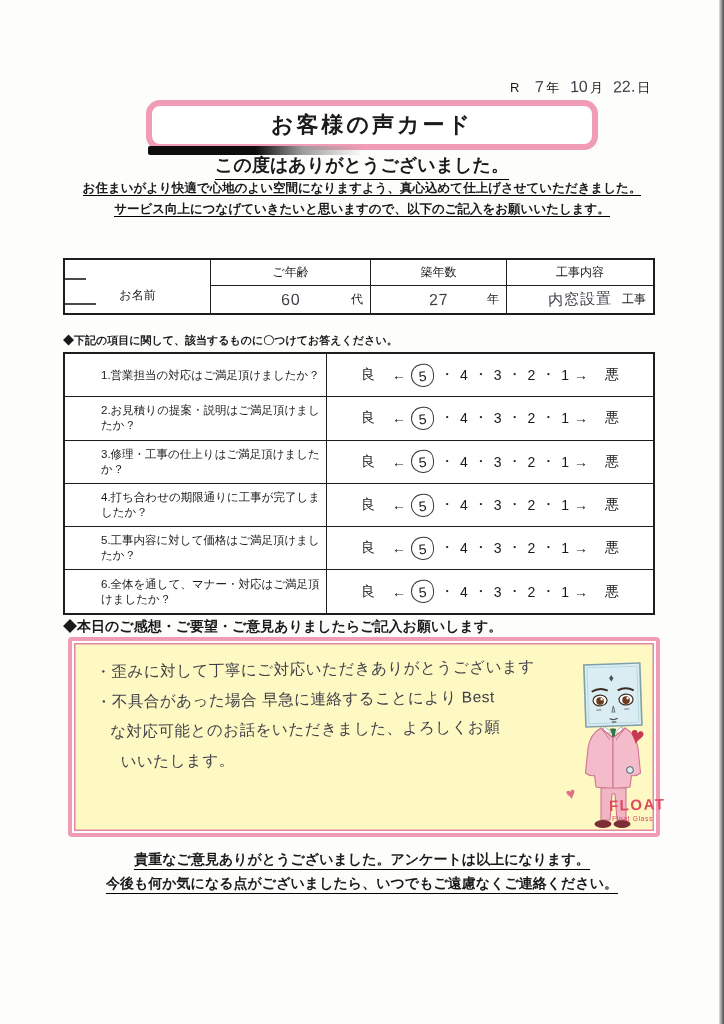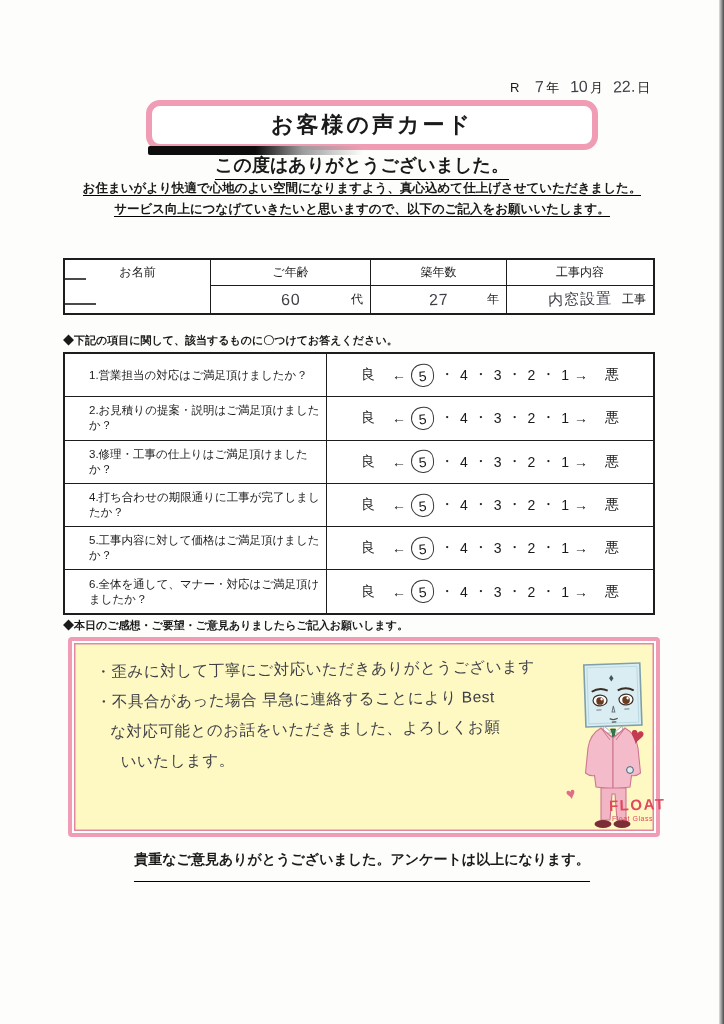--- a/index.html
+++ b/index.html
@@ -34,66 +34,66 @@
   .intro-line{width:fit-content; margin:0 auto 6px auto; font-size:12.5px; font-weight:bold;
     border-bottom:1.5px solid #000; padding-bottom:0; line-height:14px;}
 
   
   .info-table{position:absolute; left:63px; top:258px; width:592px; height:57px; box-sizing:border-box;
     border:2px solid #1d1d1d; display:grid; grid-template-columns:145px 160px 136px 1fr; background:#fff;}
   .it-col{display:flex; flex-direction:column; border-left:1.5px solid #1d1d1d; position:relative;}
   .it-col.first{border-left:none;}
   .it-h{height:25px; display:flex; align-items:center; justify-content:center; font-size:12px;
     border-bottom:1.5px solid #1d1d1d;}
-  .it-col.first .it-h{border-bottom:none;}
+  .it-col.first .it-h{border-bottom:none;margin-top:23px;}
   .it-v{flex:1; position:relative; display:flex; align-items:center; justify-content:center;}
   .it-v .val{font-size:16px; transform:rotate(-2deg); letter-spacing:1px;}
   .it-v .unit{position:absolute; right:7px; bottom:5px; font-size:12px; color:#1a1a1a;}
   .stub{position:absolute; left:0; height:1.6px; background:#4a4a4a;}
   .stub1{top:18px; width:21px;}
   .stub2{top:43px; width:31px;}
 
   
   .survey-heading{position:absolute; left:63px; top:333px; font-size:11px; font-weight:bold;}
   .survey-table{position:absolute; left:63px; top:352px; width:592px; box-sizing:border-box;
     border:2px solid #1d1d1d; background:#fff;}
   .survey-row{display:grid; grid-template-columns:262px 1fr; height:42.3px; border-top:1.5px solid #1d1d1d;}
   .survey-row:first-child{border-top:none;}
-  .q-cell{border-right:1.5px solid #1d1d1d; display:flex; align-items:center; padding-left:24px; font-size:11.5px;}
+  .q-cell{border-right:1.5px solid #1d1d1d; display:flex; align-items:center; padding-left:24px; font-size:11.5px;margin-left:12px;}
   .r-cell{display:flex; align-items:center; justify-content:center; font-size:14px; gap:5px;}
   .r-good{margin-right:12px;} .r-bad{margin-left:12px;}
   .r-arrow{font-size:14px;}
   .r-dot{margin:0 1px;}
   .r-num{display:inline-flex; align-items:center; justify-content:center;}
   .r-num.circled{width:21px; height:21px; border:1.6px solid #3a3a3a; border-radius:55% 45% 50% 58%;
     transform:rotate(-6deg);}
 
   
-  .comments-heading{position:absolute; left:63px; top:618px; font-size:11px; font-weight:bold;}
+  .comments-heading{position:absolute; left:63px; top:618px; font-size:14px; font-weight:bold;}
   .comment-box{position:absolute; left:68px; top:637px; width:592px; height:200px; box-sizing:border-box;
     border:4px solid #ef9cb4; border-radius:4px; background:#fef9c3;
     box-shadow: inset 0 0 0 2px #fff, inset 0 0 0 3.5px #e387a0;}
   .comment-text{position:absolute; left:24px; top:13px; width:486px; font-size:15.5px; line-height:30px;
     color:#3f3f48; transform:rotate(-0.7deg); letter-spacing:0.5px;}
   .hw-line:nth-child(3){margin-left:14px;}
   .hw-line:nth-child(4){margin-left:24px;}
 
   
   .mascot{position:absolute; left:570px; top:654px; width:88px; height:178px;}
   .heart{position:absolute; line-height:1;}
   .heart-1{left:630px; top:724px; font-size:24px; color:#c43a50; transform:rotate(12deg);}
   .heart-2{left:566px; top:786px; font-size:16px; color:#df6e86; transform:rotate(-12deg);}
   .brand{position:absolute; left:609px; top:796px; font-size:15px; font-weight:bold; letter-spacing:1.5px;
     color:#e0485f; transform:rotate(-2deg);}
   .brand-sub{position:absolute; left:612px; top:815px; font-size:7px; color:#e0485f; letter-spacing:0.5px;}
 
   
   .footer{top:851px;}
   .footer-line{width:fit-content; margin:0 auto 5px auto; font-size:14px; font-weight:bold;
-    border-bottom:1.6px solid #000; padding-bottom:14px; line-height:16px;}
+    border-bottom:1.6px solid #000; padding-bottom:2px; line-height:16px;}
 </style>
 </head>
 <body>
 
 <div class="page">
 
   <div class="date-line">
     <span class="lbl">R</span>
     <span class="hw hwv g1">7</span>
     <span class="lbl">年</span>
@@ -298,16 +298,17 @@
       <ellipse cx="52" cy="170" rx="8.5" ry="4" fill="#7c2e36"></ellipse>
     </g>
   </svg>
   <span class="heart heart-1">♥</span>
   <span class="heart heart-2">♥</span>
   <div class="brand">FLOAT</div>
   <div class="brand-sub">Float Glass</div>
 
   <div class="center-line footer">
       <div class="footer-line">貴重なご意見ありがとうございました。アンケートは以上になります。</div>
+      <div class="footer-line">今後も何か気になる点がございましたら、いつでもご遠慮なくご連絡ください。</div>
     </div>
 
   <div class="scan-edge"></div>
 </div>
 
 </body></html>

